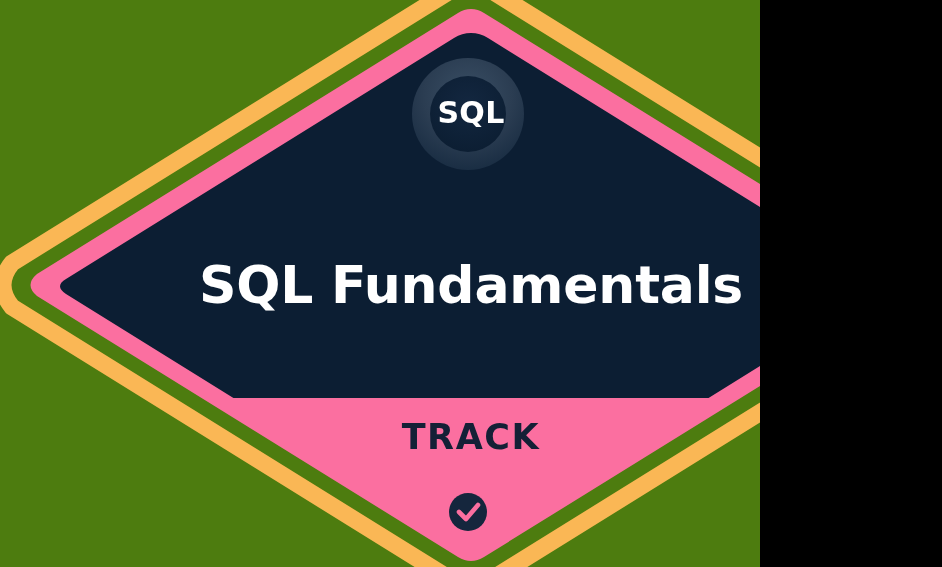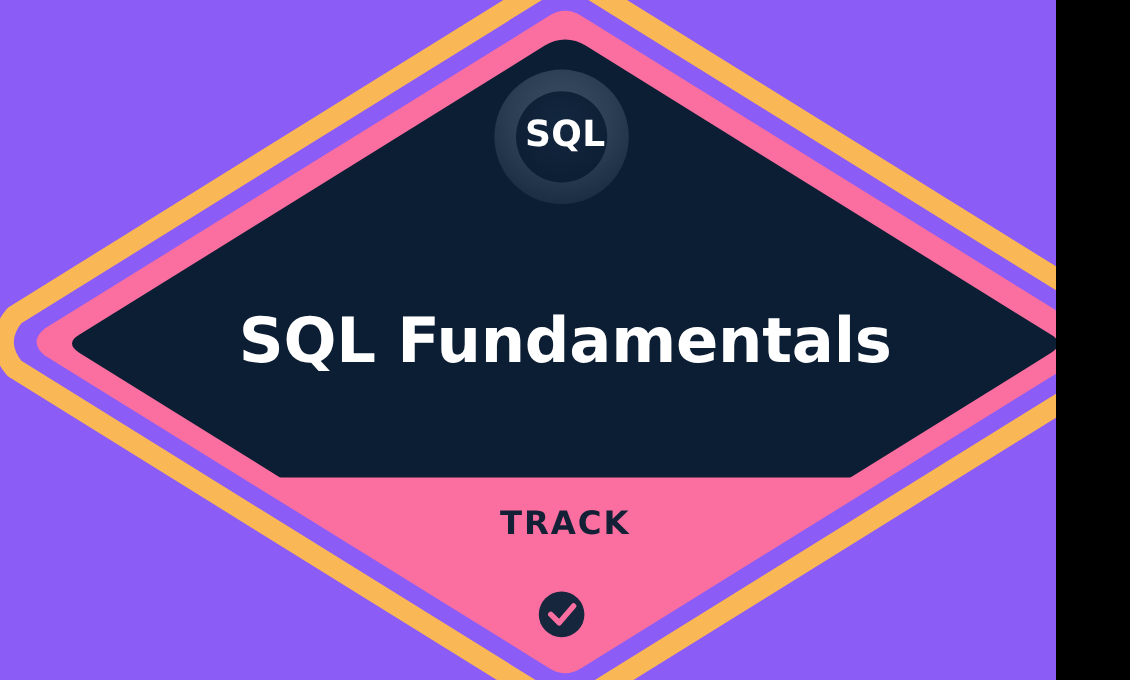--- a/index.html
+++ b/index.html
@@ -10,23 +10,23 @@
   }
   body {
     width: 942px;
     height: 567px;
     overflow: hidden;
     font-family: "DejaVu Sans", "Liberation Sans", sans-serif;
   }
 
   #badge-stage {
     position: relative;
-    width: 880px;
+    width: 760px;
     height: 567px;
-    background: #8b5cf6;
+    background: #4d7c0f;
     overflow: hidden;
   }
 
   #badge-svg {
     position: absolute;
     left: 0;
     top: 0;
     width: 942px;
     height: 567px;
     display: block;
@@ -61,21 +61,21 @@
     color: #FFFFFF;
     line-height: 42px;
   }
 
   #status-block {
     top: 420px;
   }
   #status-line-1, #status-line-2 {
     display: block;
     font-family: "DejaVu Sans", "Liberation Sans", sans-serif;
-    font-size: 27px;
+    font-size: 35px;
     font-weight: 600;
     letter-spacing: 1.6px;
     color: #142036;
     line-height: 34px;
     text-transform: uppercase;
   }
 </style>
 </head>
 <body>
 

